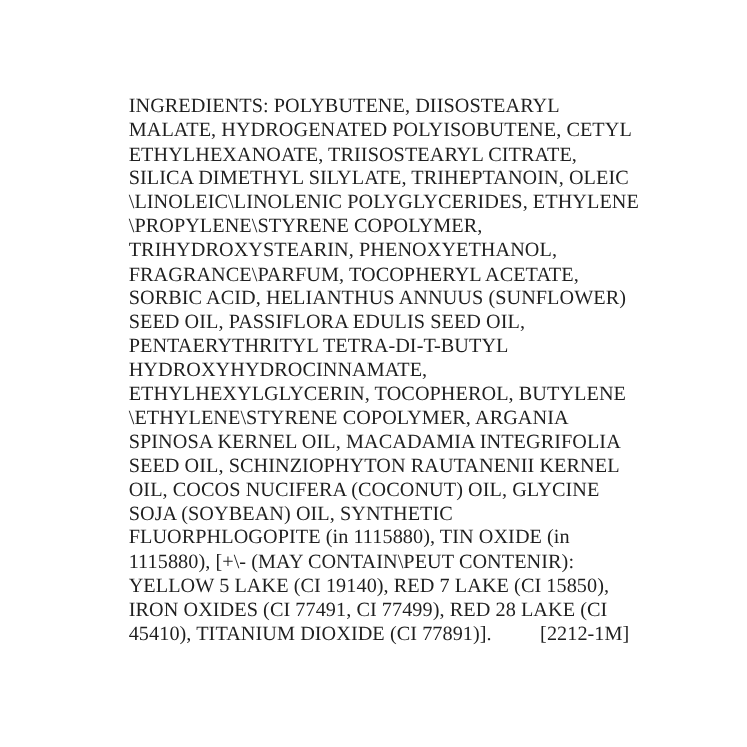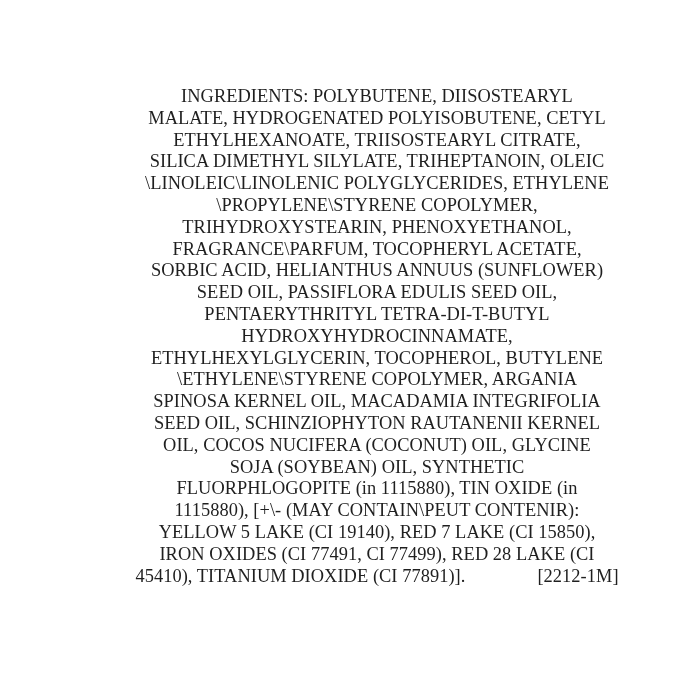--- a/index.html
+++ b/index.html
@@ -17,24 +17,23 @@
   .label-block {
     position: absolute;
     left: 117px;
     top: 86px;
     width: 520px;
     font-size: 18.4px;
     line-height: 21.8px;
     color: #1f1f1f;
     white-space: pre;
     letter-spacing: 0.05px;
-    text-align: center;
   }
   .batch-code {
-    margin-left: 72px;
+    margin-left: 44px;
     white-space: pre;
   }
 </style>
 </head>
 <body>
 
 <div class="label-block"><span>INGREDIENTS: POLYBUTENE, DIISOSTEARYL
 MALATE, HYDROGENATED POLYISOBUTENE, CETYL
 ETHYLHEXANOATE, TRIISOSTEARYL CITRATE,
 SILICA DIMETHYL SILYLATE, TRIHEPTANOIN, OLEIC

